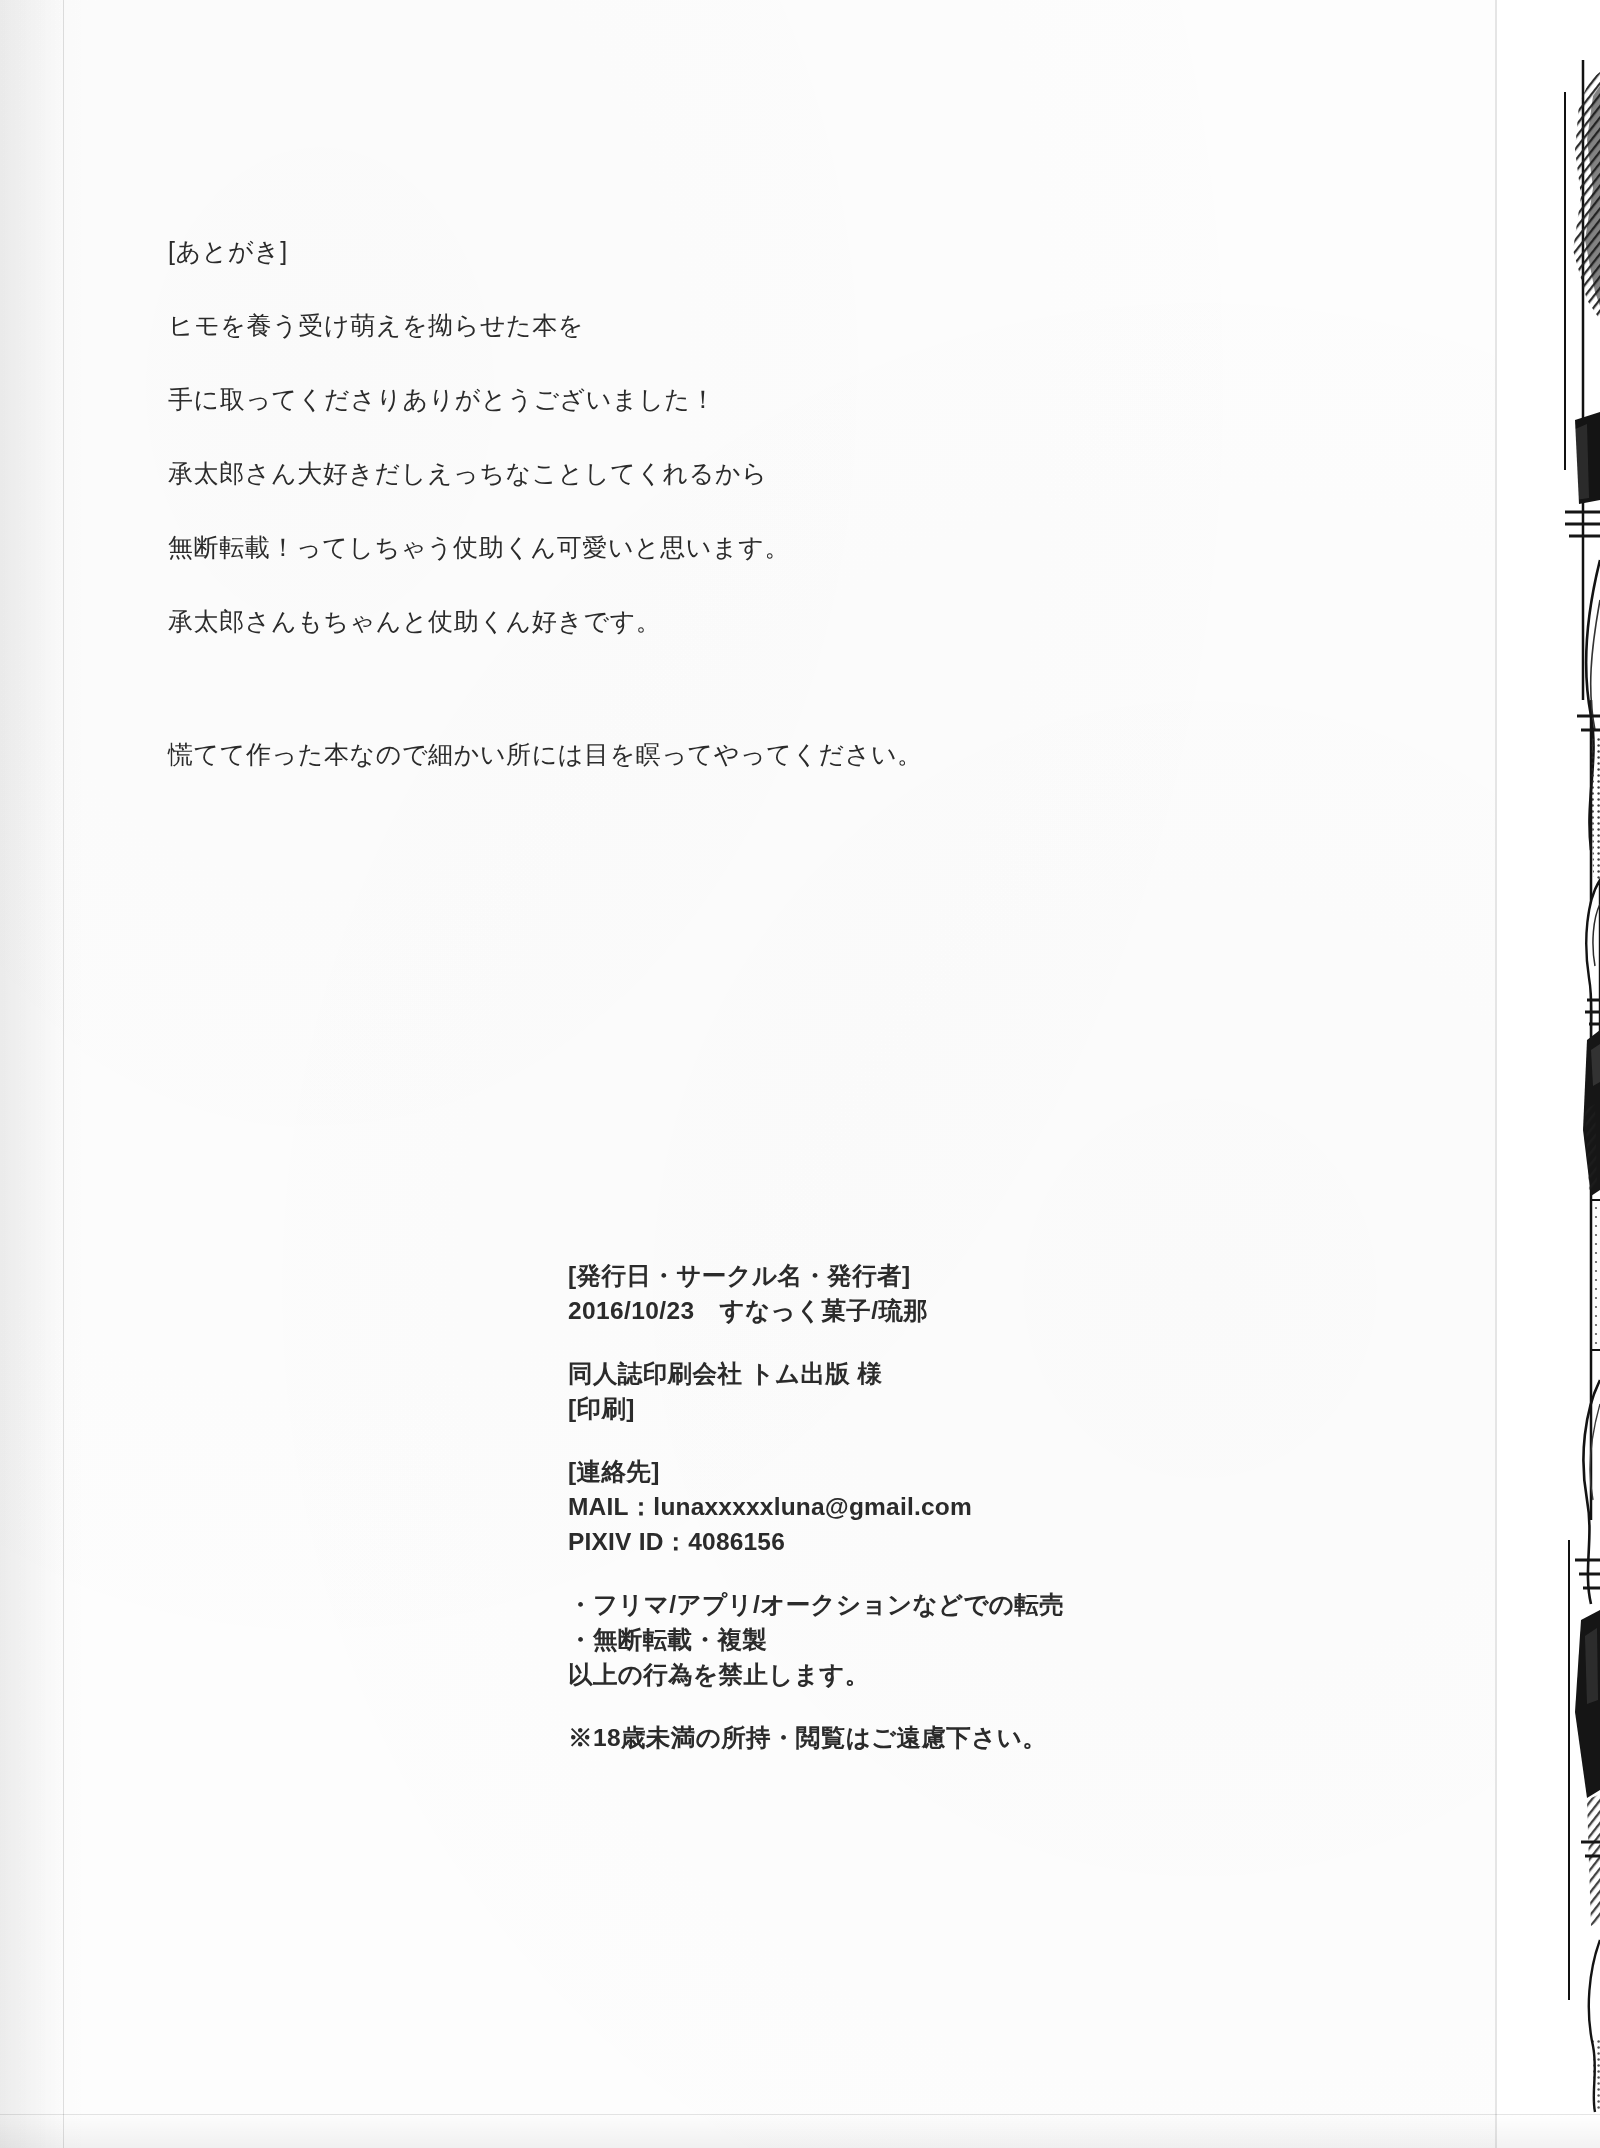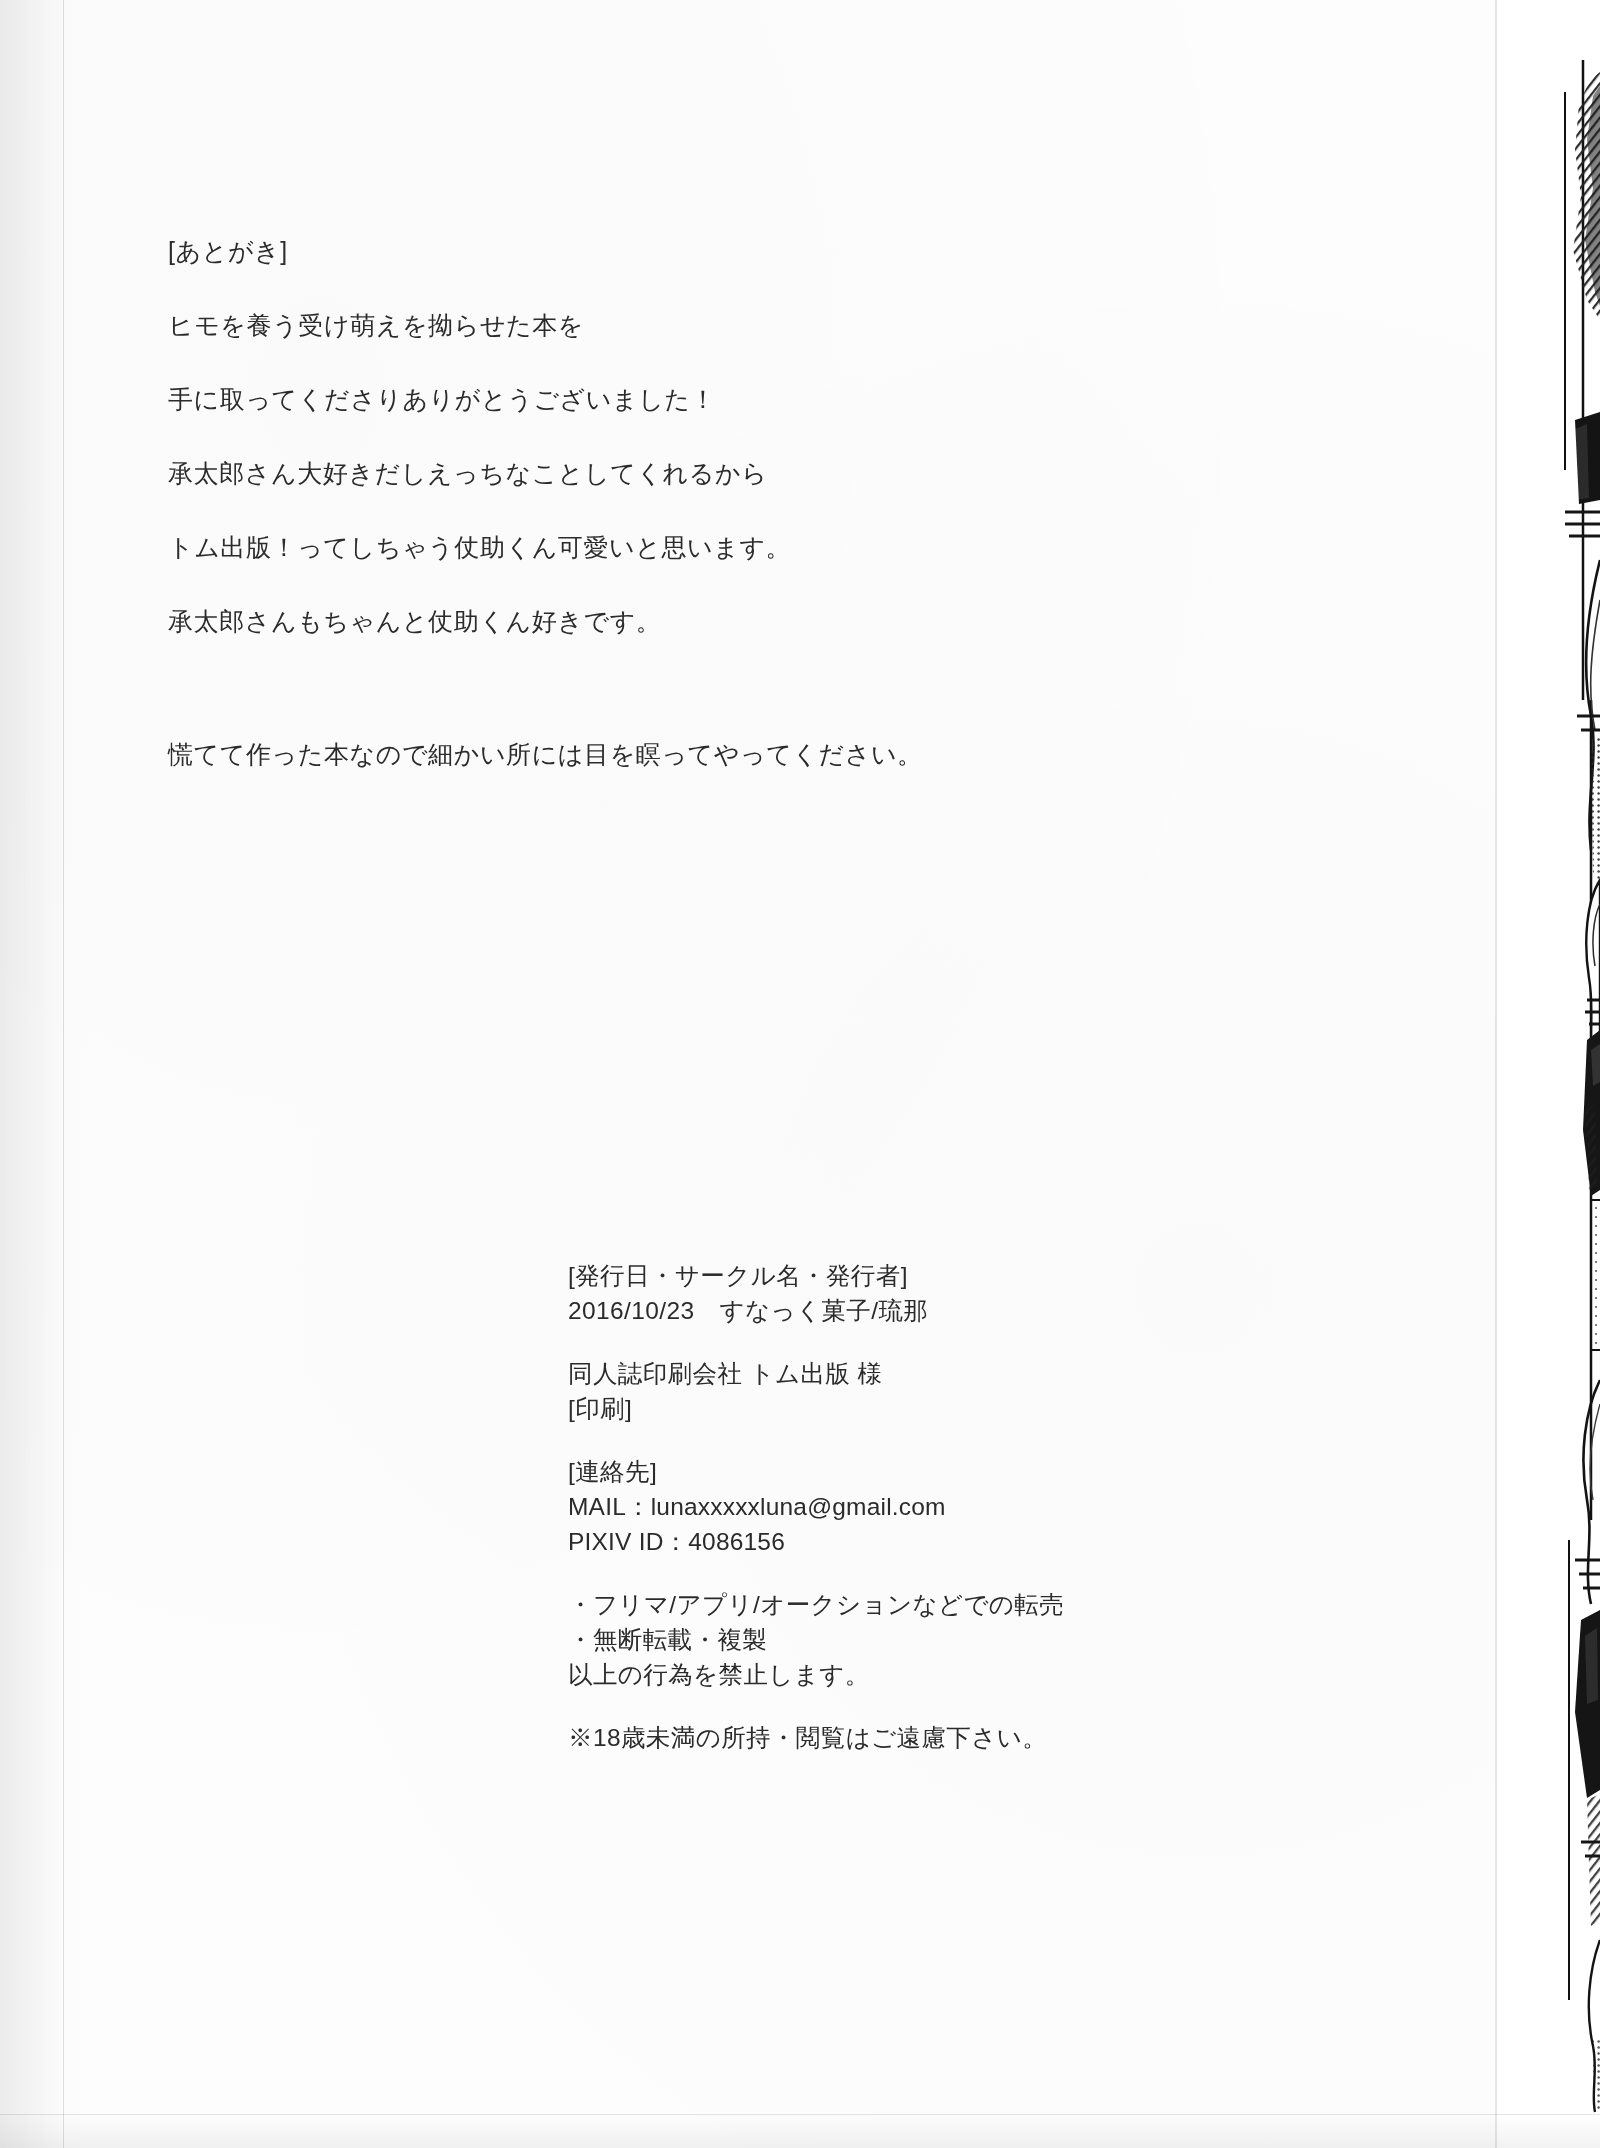--- a/index.html
+++ b/index.html
@@ -88,40 +88,40 @@
   .colophon {
     position: absolute;
     left: 568px;
     top: 1258px;
     width: 780px;
     color: #2b2b2b;
     font-size: 24.5px;
     line-height: 35px;
     letter-spacing: 0.4px;
   }
-  .colophon .block { margin-bottom: 28px; }
+  .colophon .block { margin-bottom: 28px; font-weight: bold; }
   .colophon .block:last-child { margin-bottom: 8px; }
   .colophon .line { white-space: pre; }
   .colophon .mono-ish { letter-spacing: 0.2px; }
 </style>
 </head>
 <body>
 
 <div class="page">
 
   <div class="paper-tint"></div>
   <div class="gutter-left"></div>
   <div class="gutter-left-line"></div>
 
   <div class="afterword">
     <div>[あとがき]</div>
     <div>ヒモを養う受け萌えを拗らせた本を</div>
     <div>手に取ってくださりありがとうございました！</div>
     <div>承太郎さん大好きだしえっちなことしてくれるから</div>
-    <div>トム出版！ってしちゃう仗助くん可愛いと思います。</div>
+    <div>無断転載！ってしちゃう仗助くん可愛いと思います。</div>
     <div>承太郎さんもちゃんと仗助くん好きです。</div>
     <span class="gap"></span>
     <div>慌てて作った本なので細かい所には目を瞑ってやってください。</div>
   </div>
 
   <div class="colophon">
 
     <div class="block">
       <div class="line">[発行日・サークル名・発行者]</div>
       <div class="line">2016/10/23　すなっく菓子/琉那</div>

